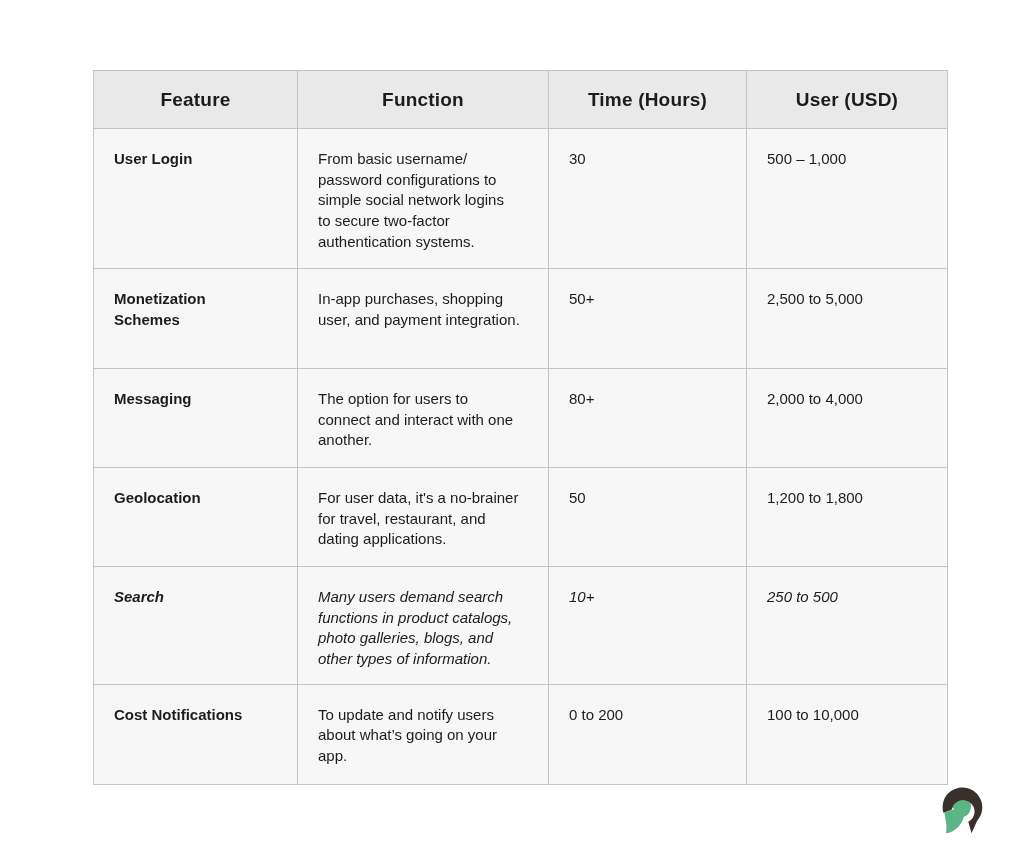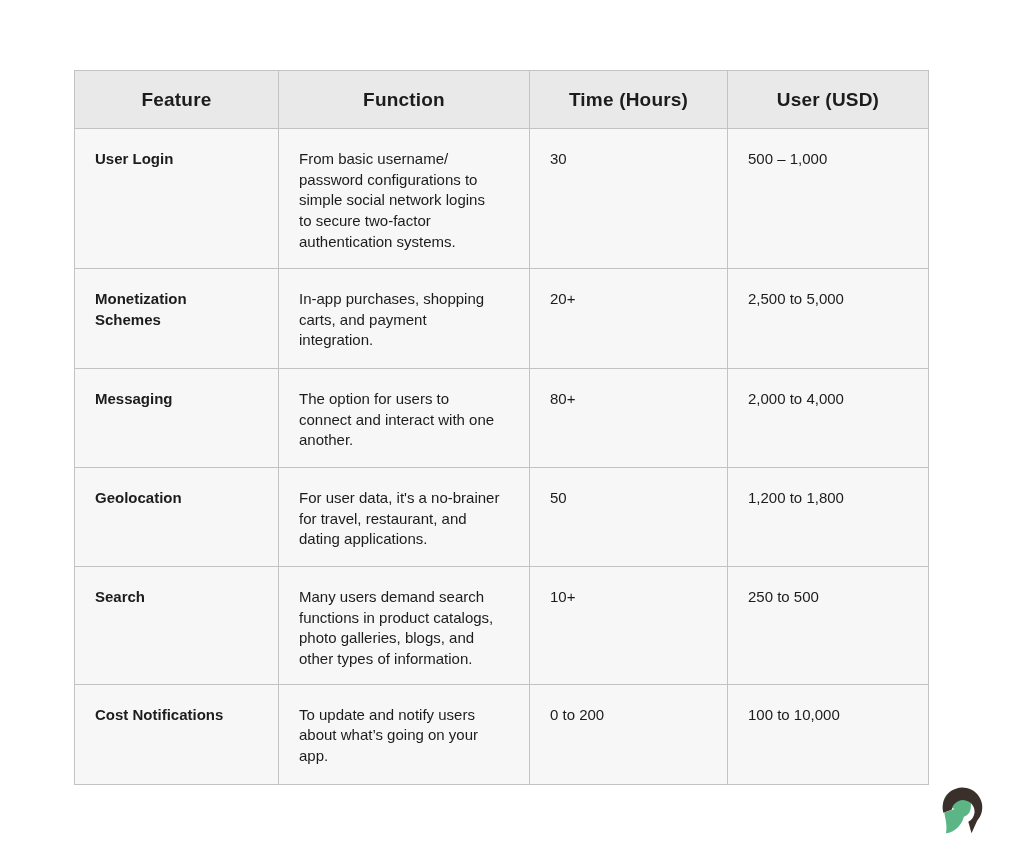--- a/index.html
+++ b/index.html
@@ -6,21 +6,21 @@
   body { font-family: "Liberation Sans", "DejaVu Sans", sans-serif; background: #ffffff; }
   .stage {
     position: relative;
     width: 1024px;
     height: 858px;
     background: #ffffff;
     overflow: hidden;
   }
   table.cost-table {
     position: absolute;
-    left: 74px;
+    left: 93px;
     top: 70px;
     width: 854px;
     border-collapse: collapse;
     table-layout: fixed;
     background: #f7f7f7;
   }
   table.cost-table th,
   table.cost-table td {
     border: 1px solid #c3c3c3;
     box-sizing: border-box;
@@ -41,21 +41,21 @@
     padding: 20px 28px 14px 20px;
     font-size: 15px;
     line-height: 1.38;
     color: #1c1c1e;
   }
   td.feature-cell { font-weight: bold; }
   tr.row-0 { height: 140px; }
   tr.row-1 { height: 100px; }
   tr.row-2 { height: 99px; }
   tr.row-3 { height: 99px; }
-  tr.row-4 { height: 91px; }
+  tr.row-4 { height: 91px; font-style: italic; }
   tr.row-5 { height: 100px; }
   .logo {
     position: absolute;
     left: 928px;
     top: 776px;
     width: 64px;
     height: 66px;
   }
 </style>
 </head>
@@ -80,22 +80,22 @@
     </thead>
     <tbody>
       <tr class="row-0">
         <td class="feature-cell">User Login</td>
         <td class="function-cell">From basic username/ password configurations to simple social network logins to secure two-factor authentication systems.</td>
         <td class="time-cell">30</td>
         <td class="cost-cell">500 – 1,000</td>
       </tr>
       <tr class="row-1">
         <td class="feature-cell">Monetization Schemes</td>
-        <td class="function-cell">In-app purchases, shopping carts, and payment integration.</td>
-        <td class="time-cell">20+</td>
+        <td class="function-cell">In-app purchases, shopping user, and payment integration.</td>
+        <td class="time-cell">50+</td>
         <td class="cost-cell">2,500 to 5,000</td>
       </tr>
       <tr class="row-2">
         <td class="feature-cell">Messaging</td>
         <td class="function-cell">The option for users to connect and interact with one another.</td>
         <td class="time-cell">80+</td>
         <td class="cost-cell">2,000 to 4,000</td>
       </tr>
       <tr class="row-3">
         <td class="feature-cell">Geolocation</td>

